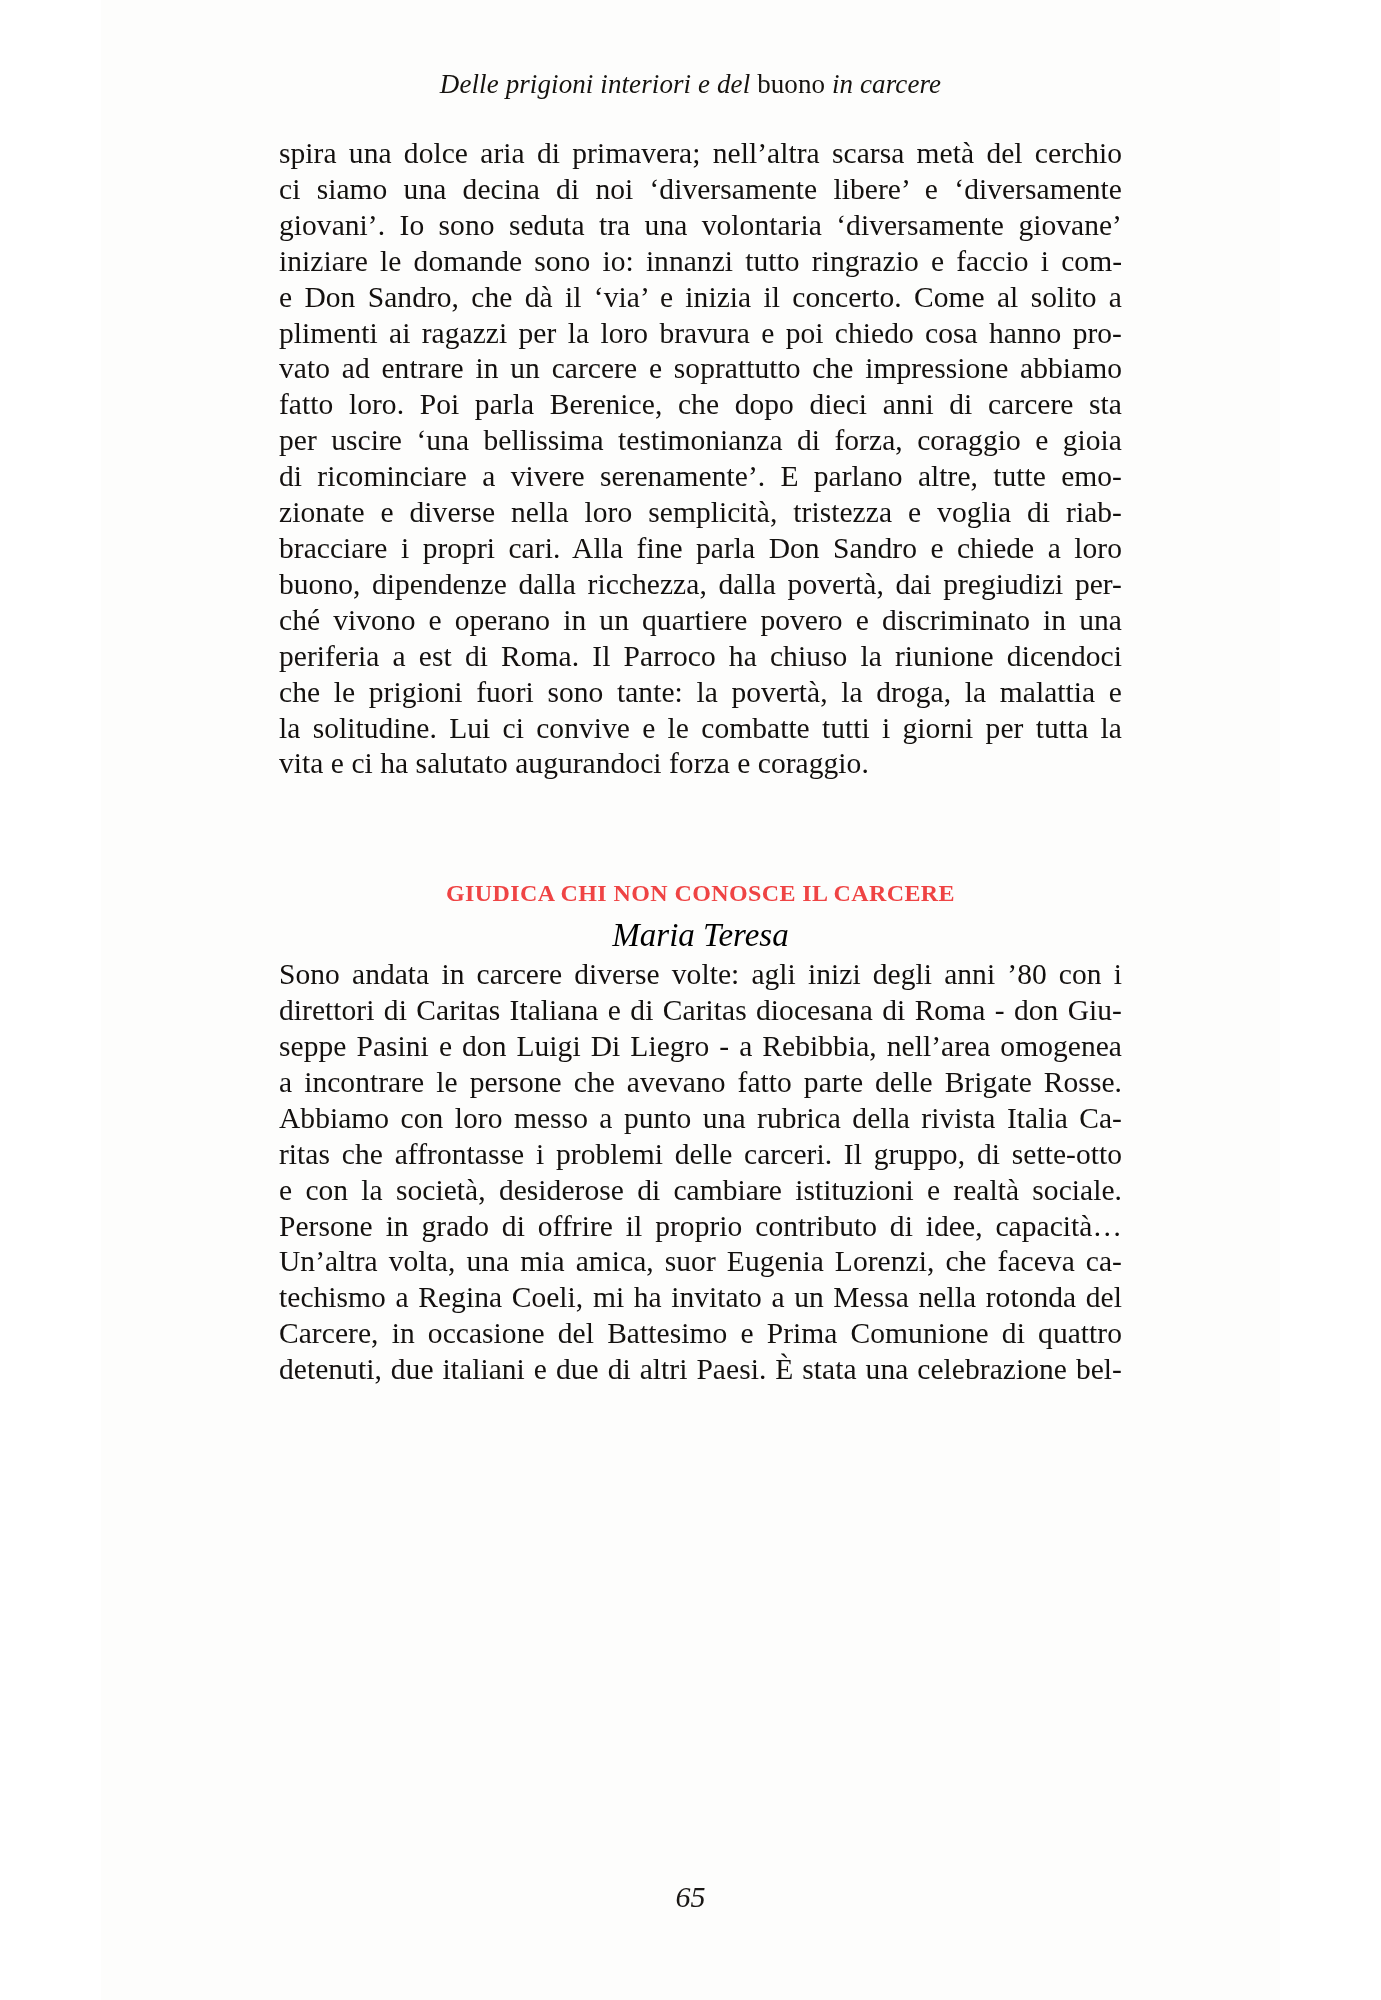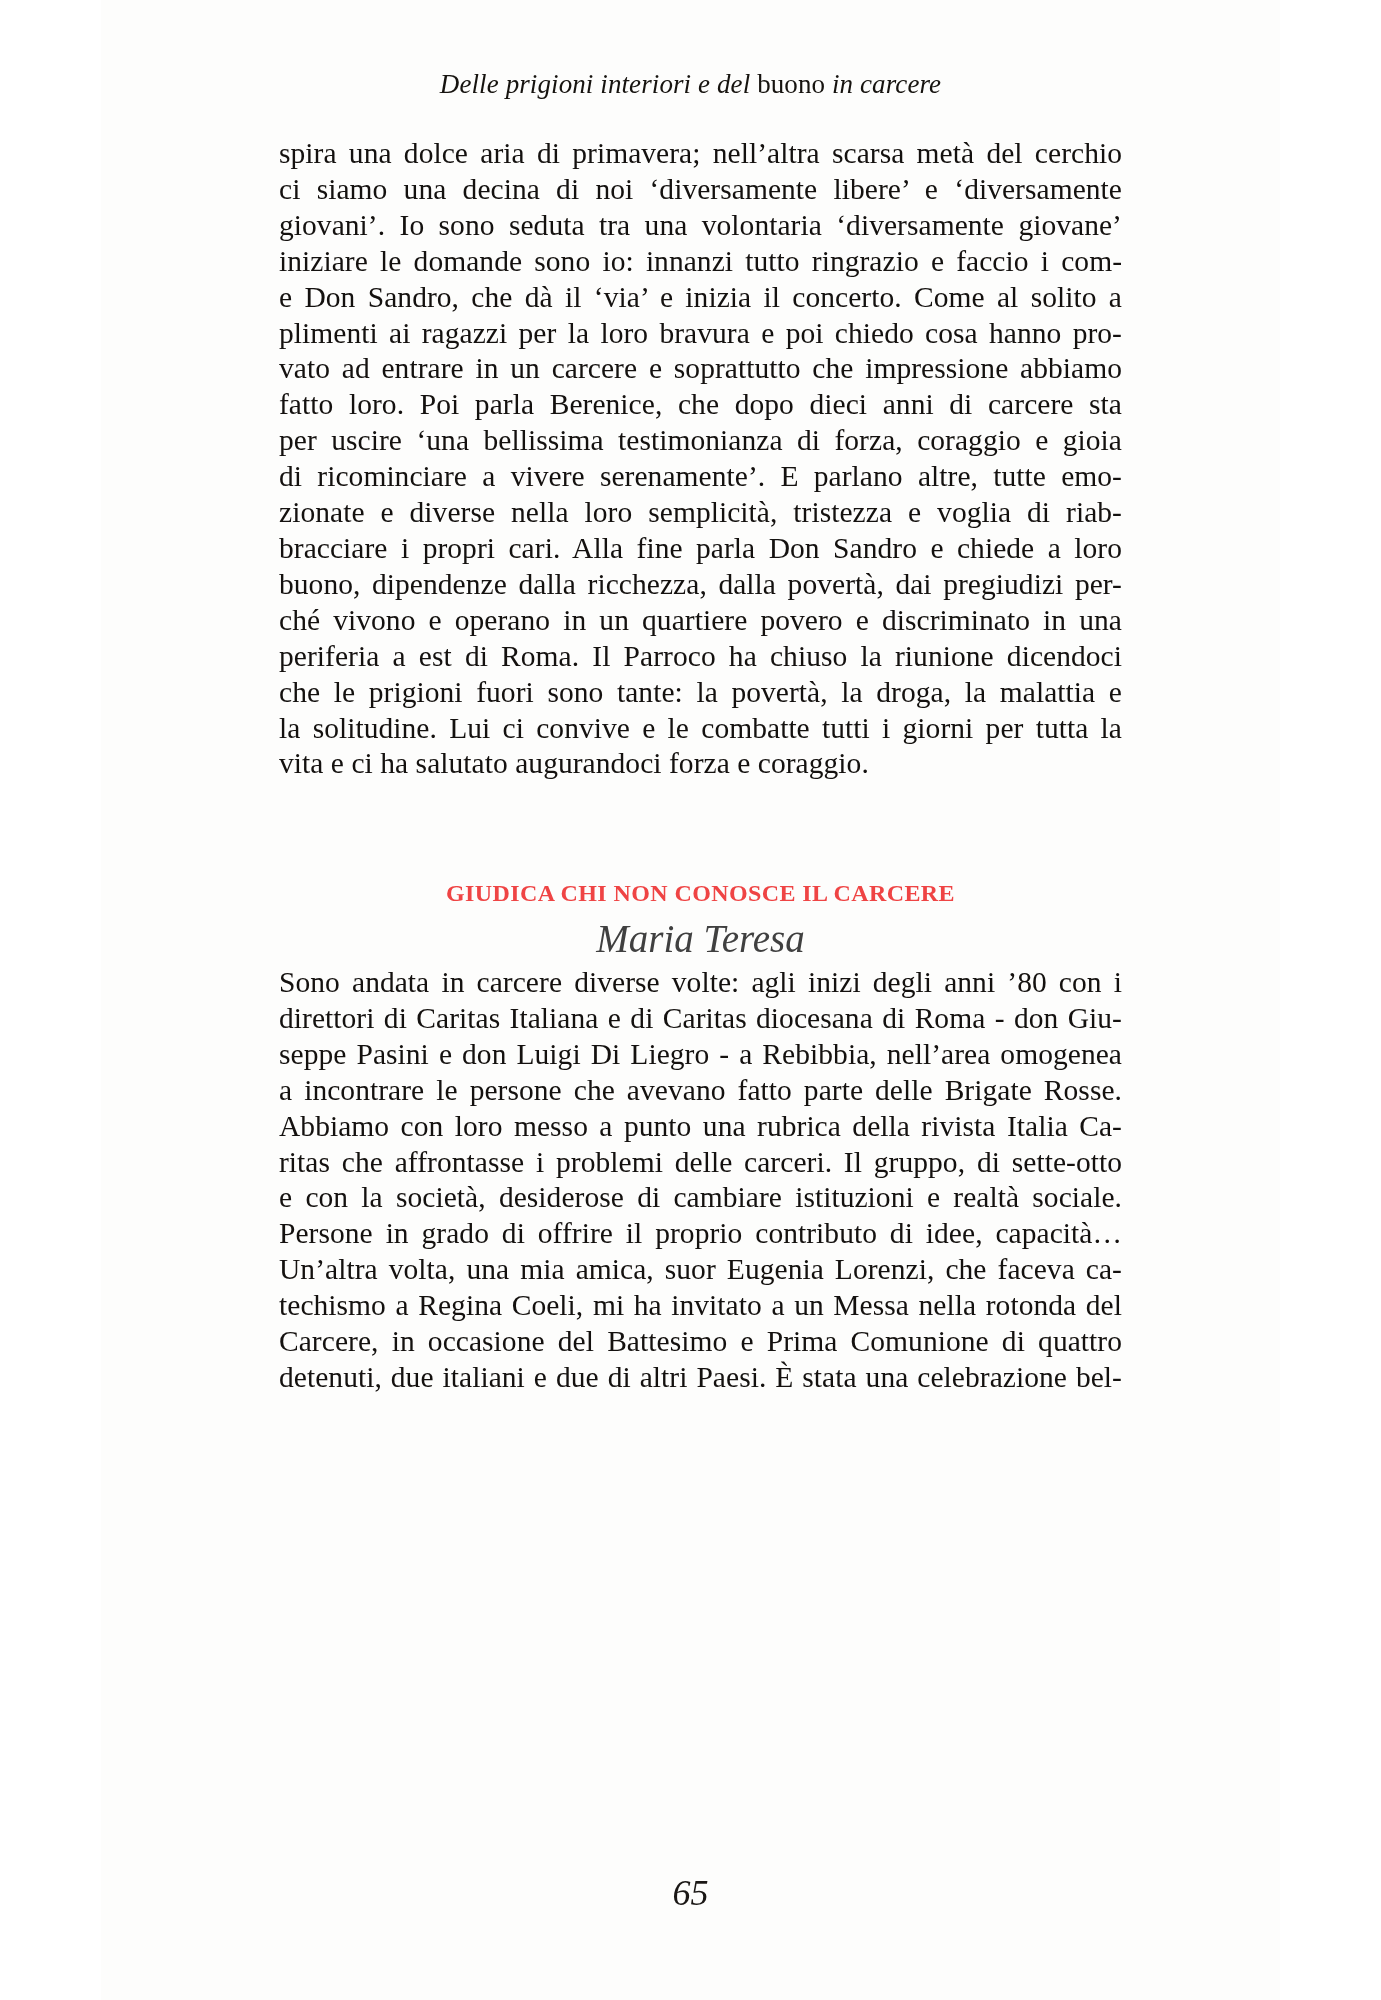--- a/index.html
+++ b/index.html
@@ -73,39 +73,39 @@
     text-align: center;
   }
   .section-title {
     font-size: 24px;
     font-weight: bold;
     letter-spacing: 0.4px;
     line-height: 1.25;
     color: #ef4444;
   }
   .section-byline {
-    font-size: 39px;
+    font-size: 33px;
     font-style: italic;
     line-height: 1.3;
     margin-top: 6px;
-    color: #404040;
+    color: #000000;
   }
 
   .after-head {
     margin-top: 56px;
   }
 
   
   .folio {
     position: absolute;
     bottom: 86px;
     left: 0;
     right: 0;
     text-align: center;
-    font-size: 36px;
+    font-size: 30px;
     font-style: italic;
     color: #1a1715;
   }
 </style>
 </head>
 <body>
 
 <div class="page">
 
   <div class="running-head">

